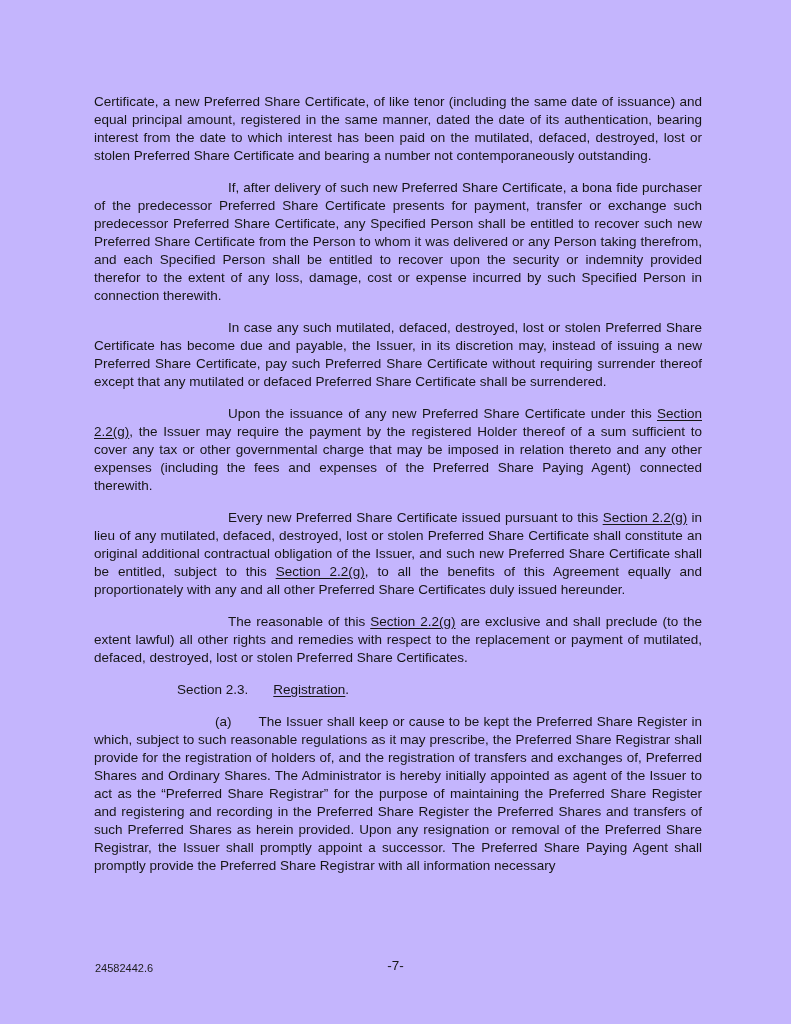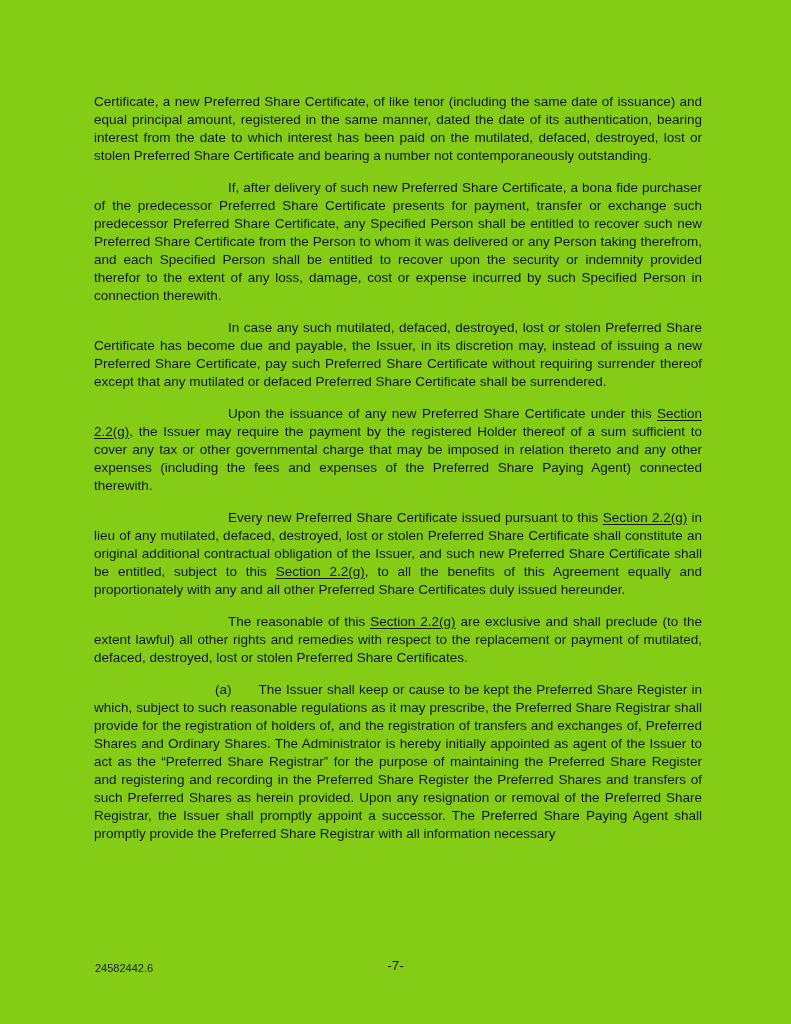--- a/index.html
+++ b/index.html
@@ -4,21 +4,21 @@
 <style>
   html, body {
     margin: 0;
     padding: 0;
     background: #e8e8e8;
   }
   .page {
     position: relative;
     width: 791px;
     height: 1024px;
-    background: #84cc16;
+    background: #c4b5fd;
     overflow: hidden;
     font-family: "Liberation Sans", "DejaVu Sans", sans-serif;
     color: #161616;
   }
   .body-text {
     position: absolute;
     top: 93px;
     left: 94px;
     width: 608px;
     font-size: 13.5px;
@@ -87,20 +87,21 @@
     <p class="para"><span>If, after delivery of such new Preferred Share Certificate, a bona fide purchaser of the predecessor Preferred Share Certificate presents for payment, transfer or exchange such predecessor Preferred Share Certificate, any Specified Person shall be entitled to recover such new Preferred Share Certificate from the Person to whom it was delivered or any Person taking therefrom, and each Specified Person shall be entitled to recover upon the security or indemnity provided therefor to the extent of any loss, damage, cost or expense incurred by such Specified Person in connection therewith.</span></p>
 
     <p class="para"><span>In case any such mutilated, defaced, destroyed, lost or stolen Preferred Share Certificate has become due and payable, the Issuer, in its discretion may, instead of issuing a new Preferred Share Certificate, pay such Preferred Share Certificate without requiring surrender thereof except that any mutilated or defaced Preferred Share Certificate shall be surrendered.</span></p>
 
     <p class="para"><span>Upon the issuance of any new Preferred Share Certificate under this </span><span class="u">Section 2.2(g)</span><span>, the Issuer may require the payment by the registered Holder thereof of a sum sufficient to cover any tax or other governmental charge that may be imposed in relation thereto and any other expenses (including the fees and expenses of the Preferred Share Paying Agent) connected therewith.</span></p>
 
     <p class="para"><span>Every new Preferred Share Certificate issued pursuant to this </span><span class="u">Section 2.2(g)</span><span> in lieu of any mutilated, defaced, destroyed, lost or stolen Preferred Share Certificate shall constitute an original additional contractual obligation of the Issuer, and such new Preferred Share Certificate shall be entitled, subject to this </span><span class="u">Section 2.2(g)</span><span>, to all the benefits of this Agreement equally and proportionately with any and all other Preferred Share Certificates duly issued hereunder.</span></p>
 
     <p class="para"><span>The reasonable of this </span><span class="u">Section 2.2(g)</span><span> are exclusive and shall preclude (to the extent lawful) all other rights and remedies with respect to the replacement or payment of mutilated, defaced, destroyed, lost or stolen Preferred Share Certificates.</span></p>
 
+    <p class="heading"><span>Section 2.3.</span><span class="heading-gap"></span><span class="u">Registration</span><span>.</span></p>
 
     <p class="para sub-para"><span>(a)</span><span class="lead-gap"></span><span>The Issuer shall keep or cause to be kept the Preferred Share Register in which, subject to such reasonable regulations as it may prescribe, the Preferred Share Registrar shall provide for the registration of holders of, and the registration of transfers and exchanges of, Preferred Shares and Ordinary Shares.  The Administrator is hereby initially appointed as agent of the Issuer to act as the “Preferred Share Registrar” for the purpose of maintaining the Preferred Share Register and registering and recording in the Preferred Share Register the Preferred Shares and transfers of such Preferred Shares as herein provided.  Upon any resignation or removal of the Preferred Share Registrar, the Issuer shall promptly appoint a successor.  The Preferred Share Paying Agent shall promptly provide the Preferred Share Registrar with all information necessary</span></p>
 
   </div>
 
   <div class="footer">
     <span class="doc-number">24582442.6</span>
     <span class="page-number">-7-</span>
   </div>
 </div>

